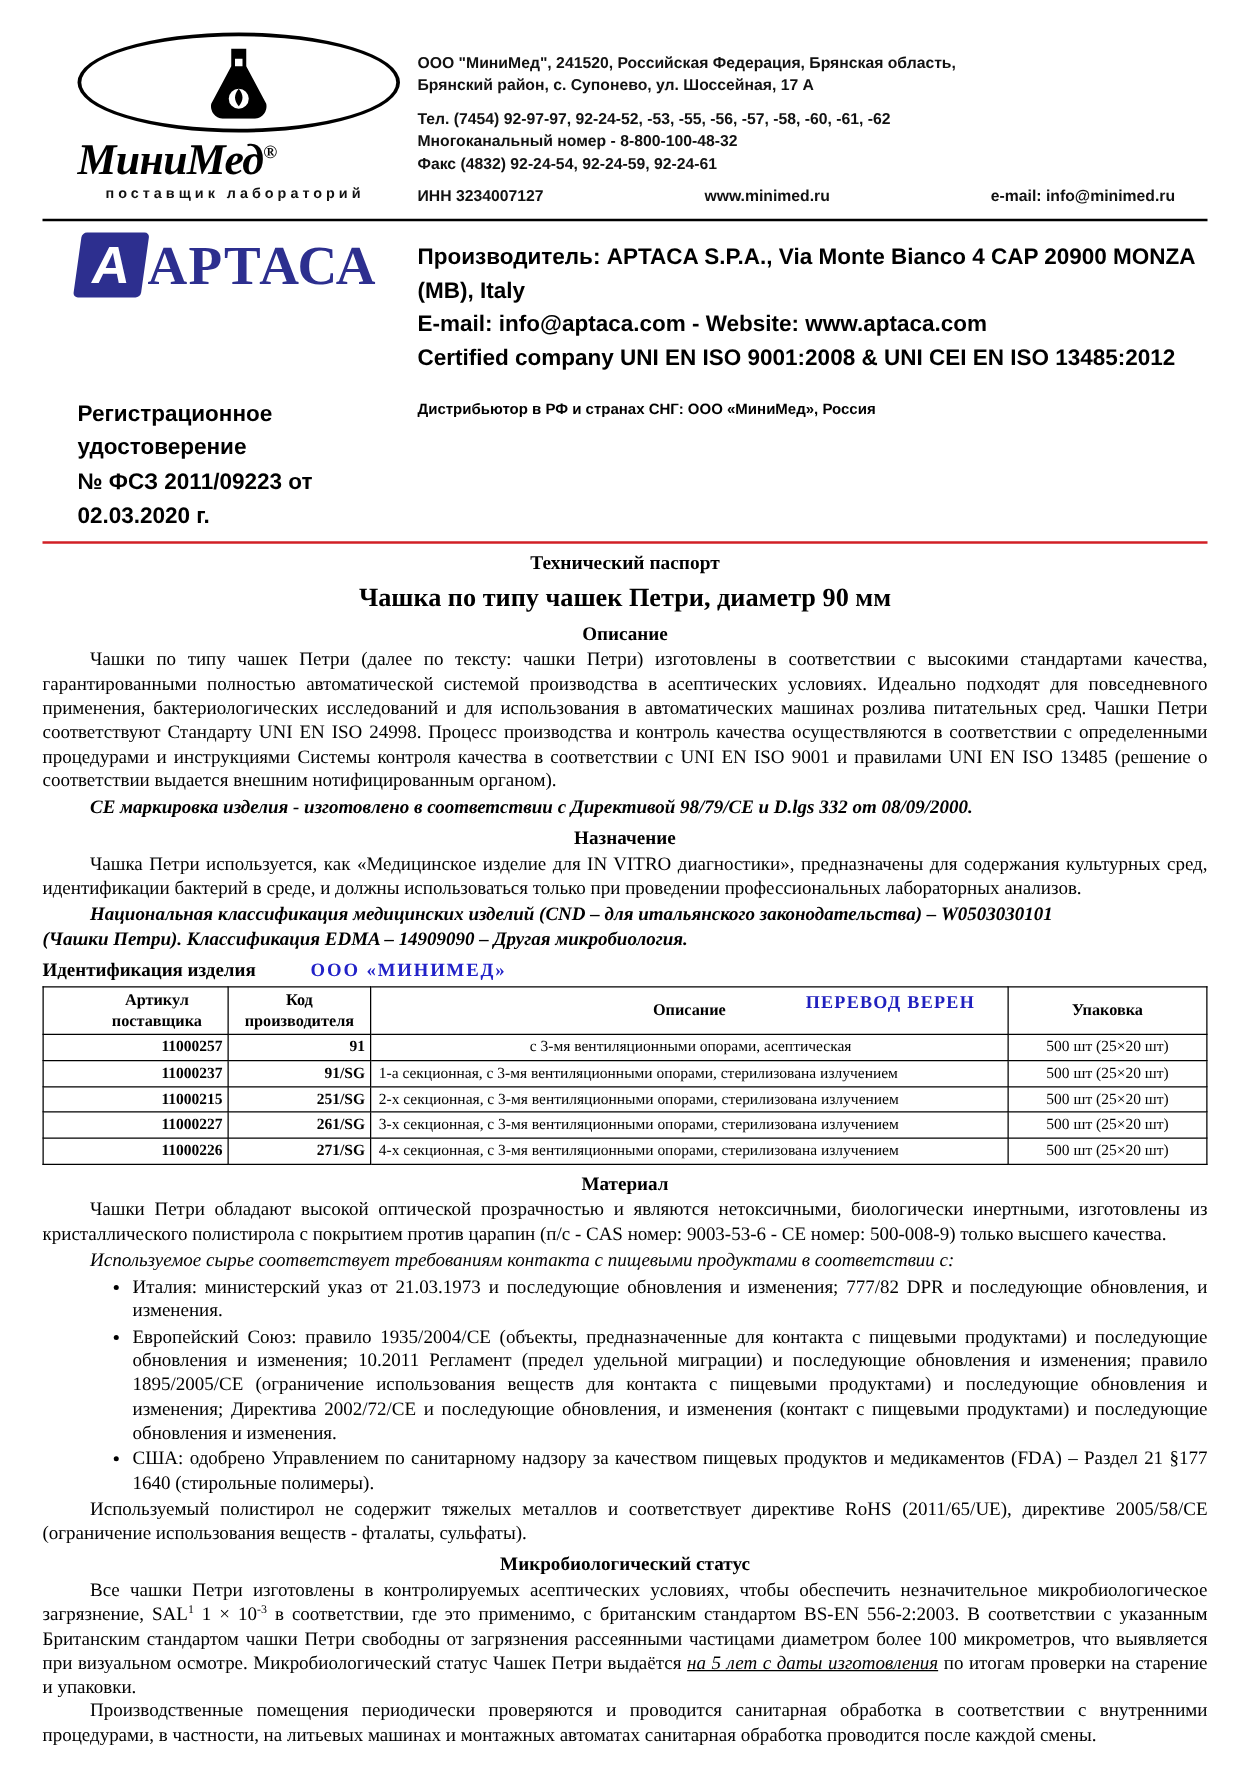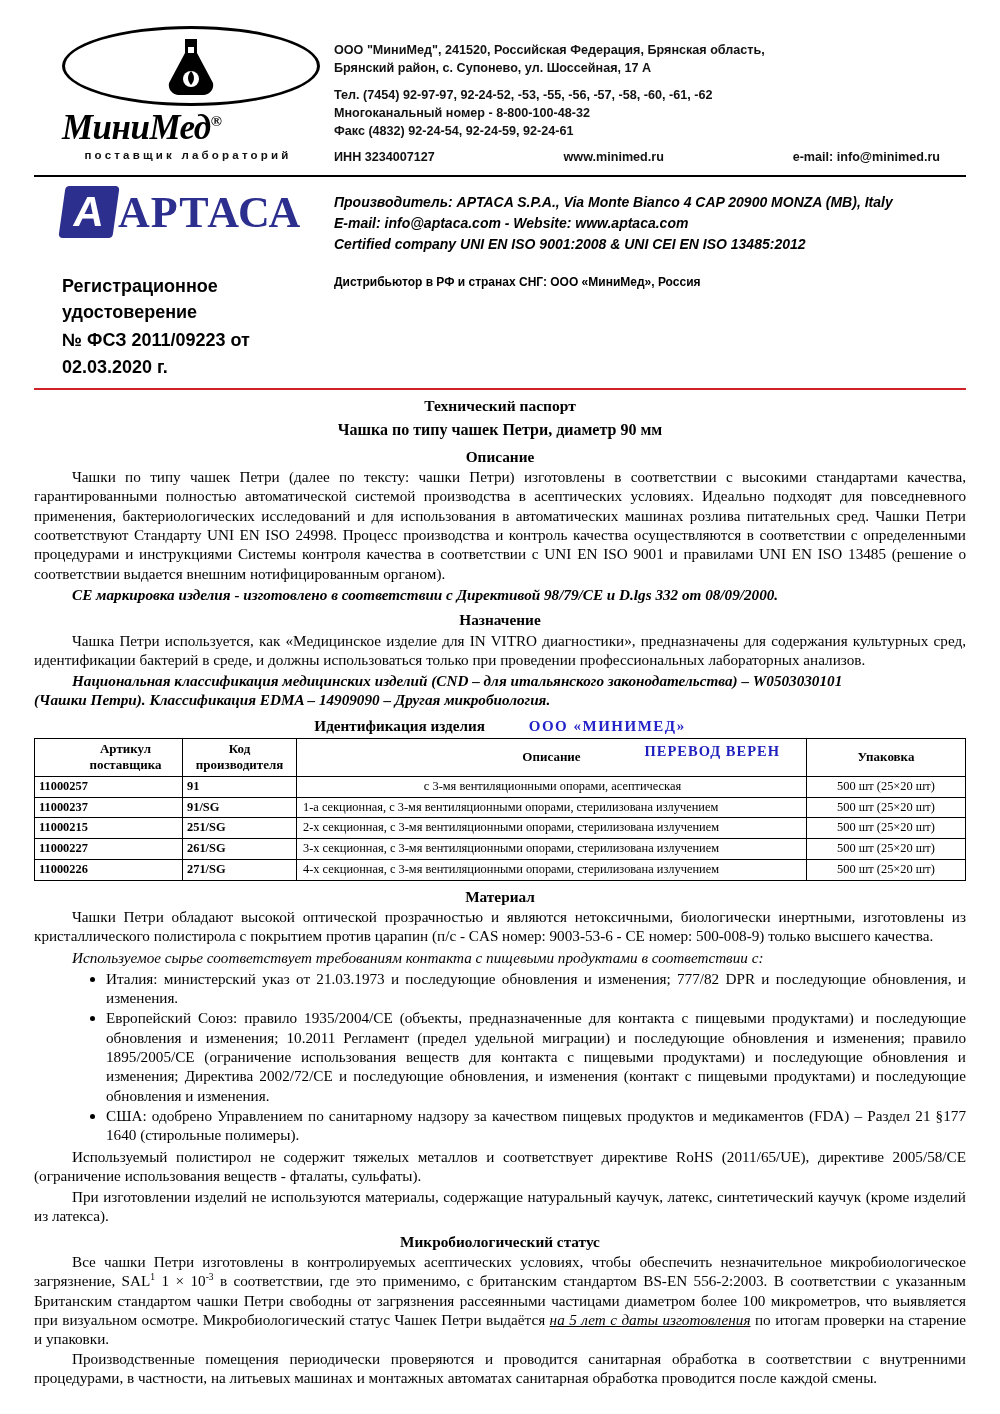--- a/index.html
+++ b/index.html
@@ -53,49 +53,49 @@
   .aptaca-logo{display:flex;align-items:center;}
   .apt-a{
     width:54px;height:52px;background:#2d2f8f;border-radius:4px;color:#fff;
     font-family:"Liberation Sans",sans-serif;font-weight:bold;font-size:42px;
     display:flex;align-items:center;justify-content:center;transform:skewX(-8deg);
   }
   .apt-text{
     font-family:Liberation Serif, serif;font-weight:bold;font-size:44px;color:#2d2f8f;
     letter-spacing:1px;margin-left:2px;
   }
-  .aptaca-right{flex:1;padding-top:6px;font-family:"Liberation Sans",sans-serif;font-size:14px;font-weight:bold;line-height:1.5;font-style:italic;}
+  .aptaca-right{flex:1;padding-top:6px;font-family:"Liberation Sans",sans-serif;font-size:18px;font-weight:bold;line-height:1.5;}
   .regline{margin-top:12px;font-family:"Liberation Sans",sans-serif;font-size:18px;font-weight:bold;line-height:1.45;}
   .reg-row{display:flex;align-items:flex-start;margin-top:6px;}
   .reg-left{width:300px;flex:0 0 300px;padding-left:28px;box-sizing:border-box;}
   .reg-right{flex:1;font-family:"Liberation Sans",sans-serif;font-size:12px;font-weight:bold;padding-top:14px;}
 
   .hr-red{border:0;border-top:2.5px solid #d12026;margin:8px 0 6px 0;}
 
   
   .doc{font-size:15.2px;line-height:1.27;text-align:justify;}
   .t-passport{font-size:15.5px;font-weight:bold;text-align:center;margin-top:4px;}
-  .t-title{font-size:16px;font-weight:bold;text-align:center;margin-top:5px;}
+  .t-title{font-size:21px;font-weight:bold;text-align:center;margin-top:5px;}
   .sec{font-weight:bold;text-align:center;margin-top:6px;margin-bottom:1px;font-size:15.3px;}
   p.par{margin:0;text-indent:38px;text-align:justify;}
   .bolditalic{font-weight:bold;font-style:italic;text-align:justify;}
   .bi-ind{font-weight:bold;font-style:italic;text-indent:38px;}
   .italic{font-style:italic;}
   .ital-ind{font-style:italic;text-indent:38px;}
 
   
-  .tbl-title{font-weight:bold;text-align:center;margin-top:6px;}
+  .tbl-title{font-weight:bold;margin-top:6px;}
   .stamp{
     font-family:"Liberation Serif",serif;color:#2222c8;font-weight:bold;font-size:15px;
     letter-spacing:1.5px;display:inline-block;
   }
   table.idt{border-collapse:collapse;width:100%;margin-top:2px;font-size:12.4px;}
   table.idt th,table.idt td{border:1px solid #000;padding:2px 4px;}
   table.idt th{text-align:center;font-weight:bold;font-size:13px;}
-  table.idt td.c{text-align:left;font-weight:bold;}
+  table.idt td.c{text-align:right;font-weight:bold;}
   table.idt td.desc{text-align:left;padding-left:6px;}
   table.idt td.pack{text-align:center;}
   .th-desc{position:relative;}
   .th-stamp{position:absolute;right:26px;top:3px;color:#1f1fbe;font-weight:bold;font-size:14.5px;letter-spacing:1px;}
 
   ul.bl{margin:2px 0 0 0;padding-left:72px;}
   ul.bl li{margin-bottom:1px;text-align:justify;}
   ul.bl li::marker{font-size:16px;}
 
   sup{font-size:9.5px;vertical-align:super;}
@@ -234,21 +234,20 @@
     <p class="par">Чашки Петри обладают высокой оптической прозрачностью и являются нетоксичными, биологически инертными, изготовлены из кристаллического полистирола с покрытием против царапин (п/с - CAS номер: 9003-53-6 - CE номер: 500-008-9) только высшего качества.</p>
     <p class="ital-ind" style="margin:2px 0 0 0;">Используемое сырье соответствует требованиям контакта с пищевыми продуктами в соответствии с:</p>
 
     <ul class="bl">
       <li>Италия: министерский указ от 21.03.1973 и последующие обновления и изменения; 777/82 DPR и последующие обновления, и изменения.</li>
       <li>Европейский Союз: правило 1935/2004/CE (объекты, предназначенные для контакта с пищевыми продуктами) и последующие обновления и изменения; 10.2011 Регламент (предел удельной миграции) и последующие обновления и изменения; правило 1895/2005/CE (ограничение использования веществ для контакта с пищевыми продуктами) и последующие обновления и изменения; Директива 2002/72/CE и последующие обновления, и изменения (контакт с пищевыми продуктами) и последующие обновления и изменения.</li>
       <li>США: одобрено Управлением по санитарному надзору за качеством пищевых продуктов и медикаментов (FDA) – Раздел 21 §177 1640 (стирольные полимеры).</li>
     </ul>
 
     <p class="par" style="margin-top:2px;">Используемый полистирол не содержит тяжелых металлов и соответствует директиве RoHS (2011/65/UE), директиве 2005/58/CE (ограничение использования веществ - фталаты, сульфаты).</p>
-    <p class="par" style="margin-top:2px;">При изготовлении изделий не используются материалы, содержащие натуральный каучук, латекс, синтетический каучук (кроме изделий из латекса).</p>
 
     <div class="sec">Микробиологический статус</div>
     <p class="par"><span>Все чашки Петри изготовлены в контролируемых асептических условиях, чтобы обеспечить незначительное микробиологическое загрязнение, SAL</span><sup>1</sup><span> 1 × 10</span><sup>-3</sup><span> в соответствии, где это применимо, с британским стандартом BS-EN 556-2:2003. В соответствии с указанным Британским стандартом чашки Петри свободны от загрязнения рассеянными частицами диаметром более 100 микрометров, что выявляется при визуальном осмотре. Микробиологический статус Чашек Петри выдаётся </span><span class="italic ul">на 5 лет с даты изготовления</span><span> по итогам проверки на старение и упаковки.</span></p>
 
     <p class="par">Производственные помещения периодически проверяются и проводится санитарная обработка в соответствии с внутренними процедурами, в частности, на литьевых машинах и монтажных автоматах санитарная обработка проводится после каждой смены.</p>
 
   </div>
 </div>
 
 </body></html>

